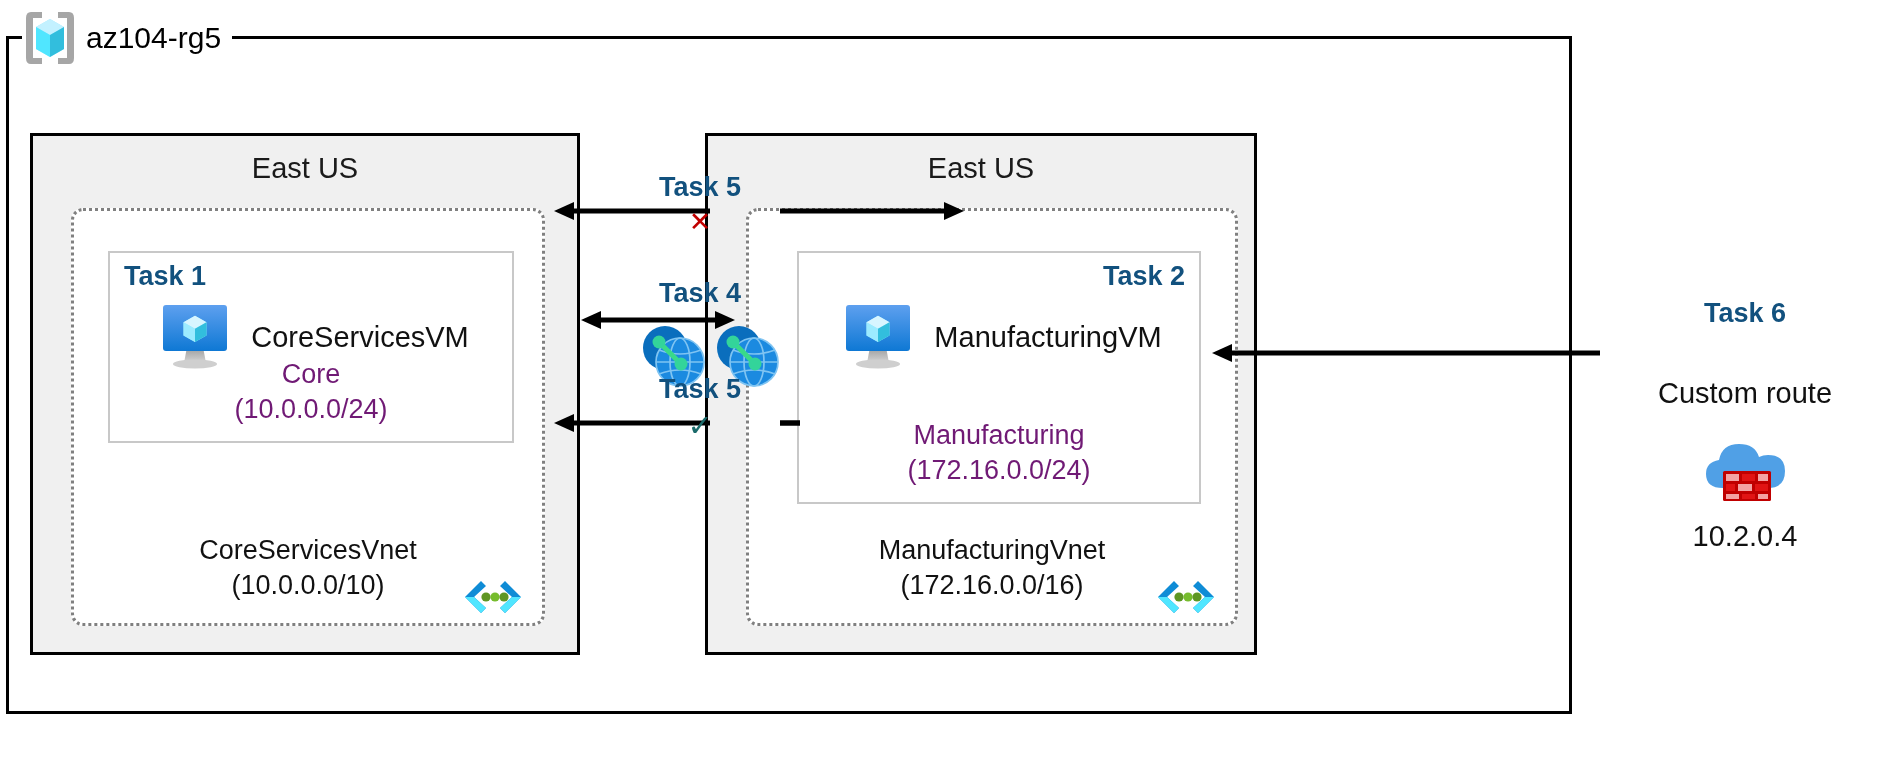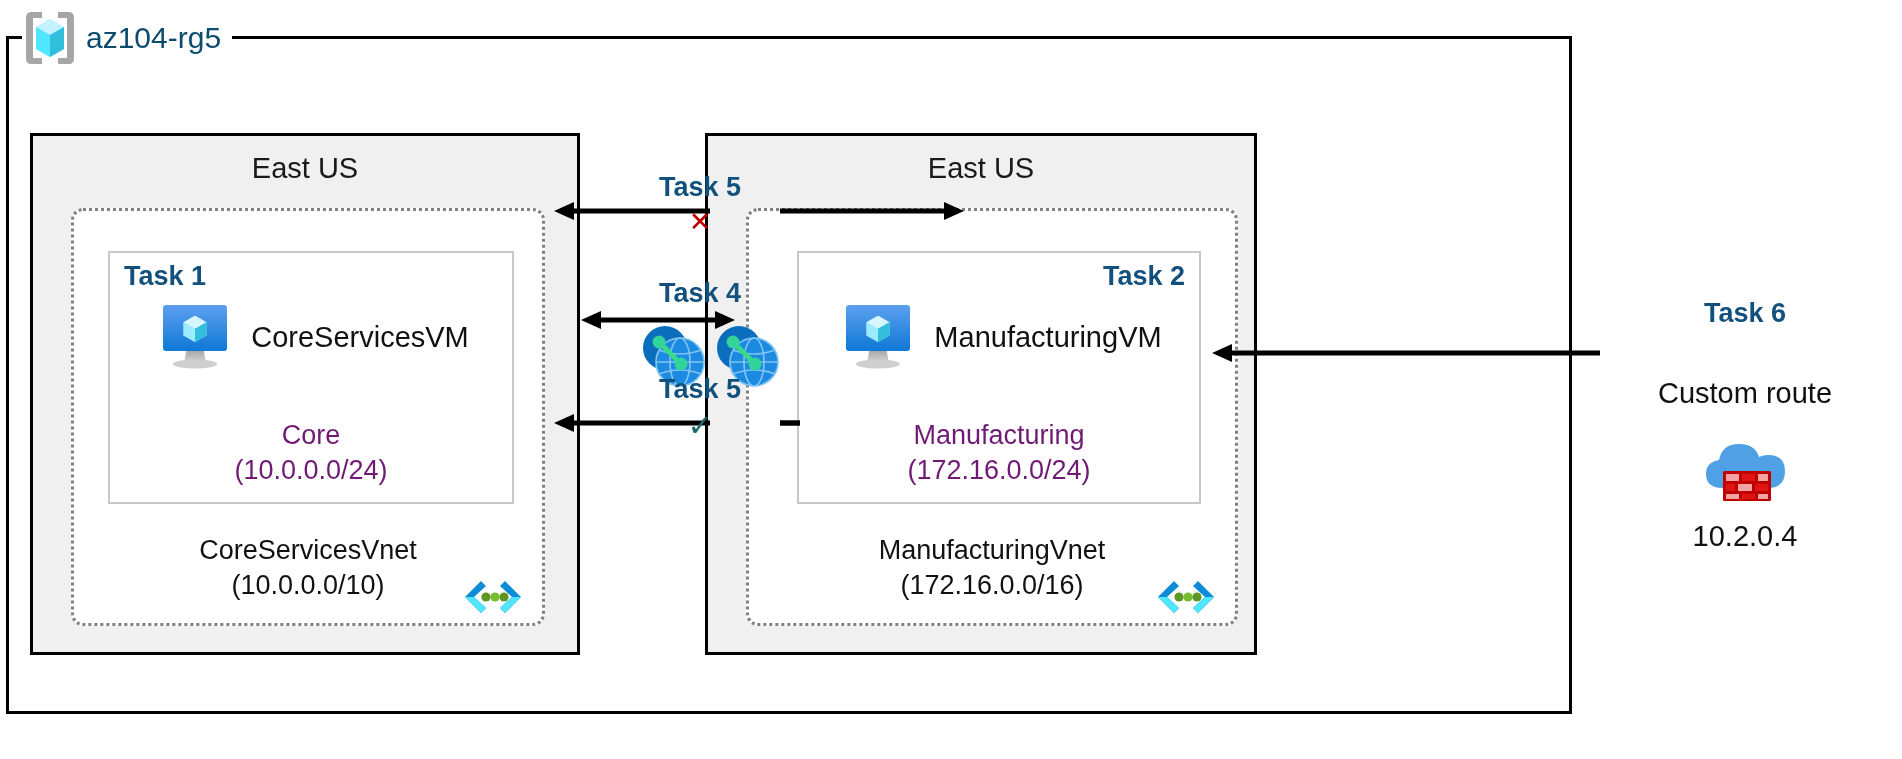--- a/index.html
+++ b/index.html
@@ -33,21 +33,21 @@
     background:#ffffff;
   }
   #rg-label-wrap{
     left:22px; top:8px;
     height:60px;
     display:flex; align-items:center; gap:8px;
   }
   #rg-title{
     font-size:30px;
     line-height:30px;
-    color:#0c4a6e;
+    color:#000000;
     white-space:nowrap;
   }
 
   
   .rg-icon{position:relative;width:56px;height:58px;flex:0 0 auto;}
   .rg-icon svg{display:block;}
 
   
   .region{
     background:#f0f0f0;
@@ -88,21 +88,21 @@
   
   .bracket-icon{position:absolute; right:18px; bottom:6px; width:62px; height:40px;}
 
   
   .subnet{
     position:absolute;
     background:#ffffff;
     border:2px solid #c8c8c8;
     box-sizing:border-box;
   }
-  #subnet-left{left:34px; top:40px; width:406px; height:253px;}
+  #subnet-left{left:34px; top:40px; width:406px; height:192px;}
   #subnet-right{left:48px; top:40px; width:404px; height:253px;}
 
   .task-tag{
     position:absolute;
     font-size:27px;
     font-weight:bold;
     color:#12517e;
     white-space:nowrap;
   }
   #task1-tag{left:14px; top:8px;}

